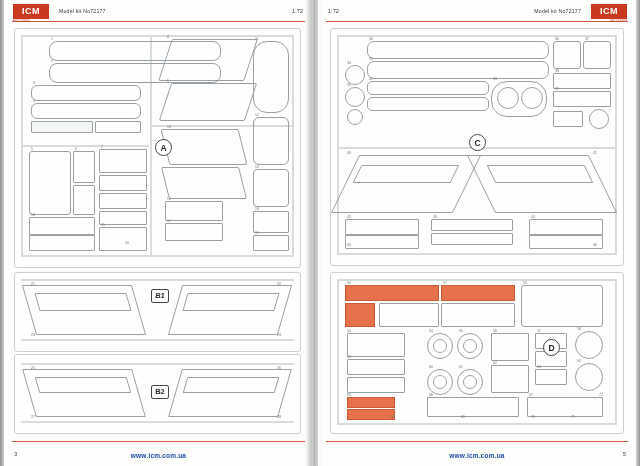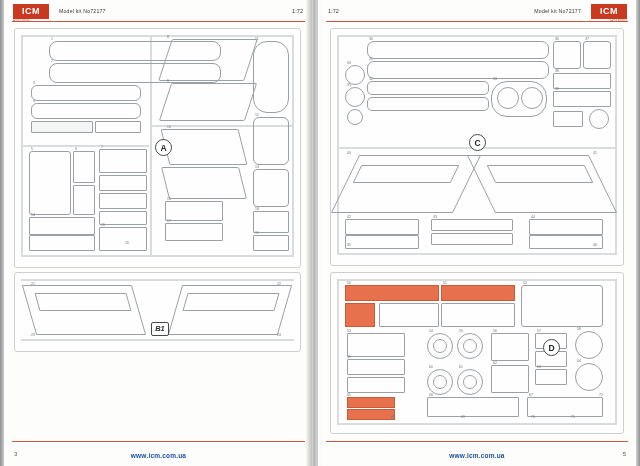--- a/index.html
+++ b/index.html
@@ -179,24 +179,39 @@
         <div class="rail" style="left:6px;top:6px;width:273px;height:1.8px;"></div>
         <div class="rail" style="left:6px;top:66px;width:273px;height:1.8px;"></div>
         <div class="pt" style="left:14px;top:12px;width:108px;height:48px;transform:skewX(16deg);"></div>
         <div class="pt" style="left:160px;top:12px;width:108px;height:48px;transform:skewX(-16deg);"></div>
         <div class="pt" style="left:22px;top:20px;width:90px;height:16px;transform:skewX(16deg);"></div>
         <div class="pt" style="left:170px;top:20px;width:90px;height:16px;transform:skewX(-16deg);"></div>
         <div class="num" style="left:16px;top:9px;">21</div>
         <div class="num" style="left:262px;top:9px;">22</div>
         <div class="num" style="left:16px;top:60px;">23</div>
         <div class="num" style="left:262px;top:60px;">24</div>
-        <div class="badge sq" style="left:136px;top:49px;font-style:italic;">B1</div>
-      </div>
-    </div>
-
+        <div class="badge sq" style="left:136px;top:16px;font-style:italic;">B1</div>
+      </div>
+    </div>
+
+    <div class="sprue" style="left:10px;top:354px;width:285px;height:78px;">
+      <div class="inner">
+        <div class="rail" style="left:6px;top:8px;width:273px;height:1.8px;"></div>
+        <div class="rail" style="left:6px;top:66px;width:273px;height:1.8px;"></div>
+        <div class="pt" style="left:14px;top:14px;width:108px;height:46px;transform:skewX(16deg);"></div>
+        <div class="pt" style="left:160px;top:14px;width:108px;height:46px;transform:skewX(-16deg);"></div>
+        <div class="pt" style="left:22px;top:22px;width:90px;height:14px;transform:skewX(16deg);"></div>
+        <div class="pt" style="left:170px;top:22px;width:90px;height:14px;transform:skewX(-16deg);"></div>
+        <div class="num" style="left:16px;top:11px;">25</div>
+        <div class="num" style="left:262px;top:11px;">26</div>
+        <div class="num" style="left:16px;top:60px;">27</div>
+        <div class="num" style="left:262px;top:60px;">28</div>
+        <div class="badge sq" style="left:136px;top:30px;">B2</div>
+      </div>
+    </div>
   </div>
 
   <div class="page right">
     <div class="hdr-rule"></div>
     <div class="ftr-rule"></div>
 
     <div class="logo r">ICM</div>
     <div class="logo-sub r">HOLDING</div>
     <div class="kit r">Model kit No72177</div>
     <div class="scale r">1:72</div>

